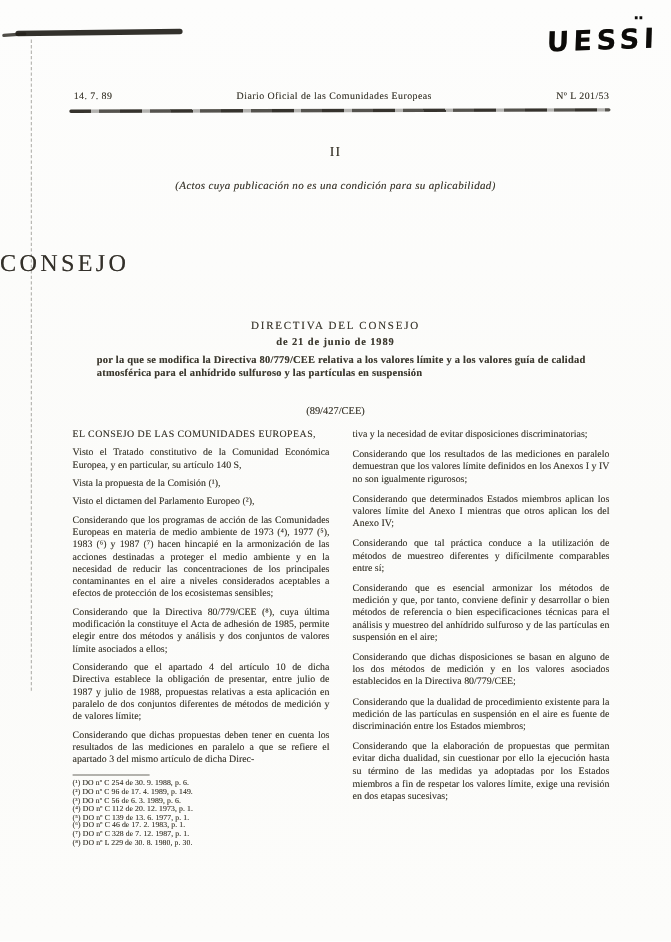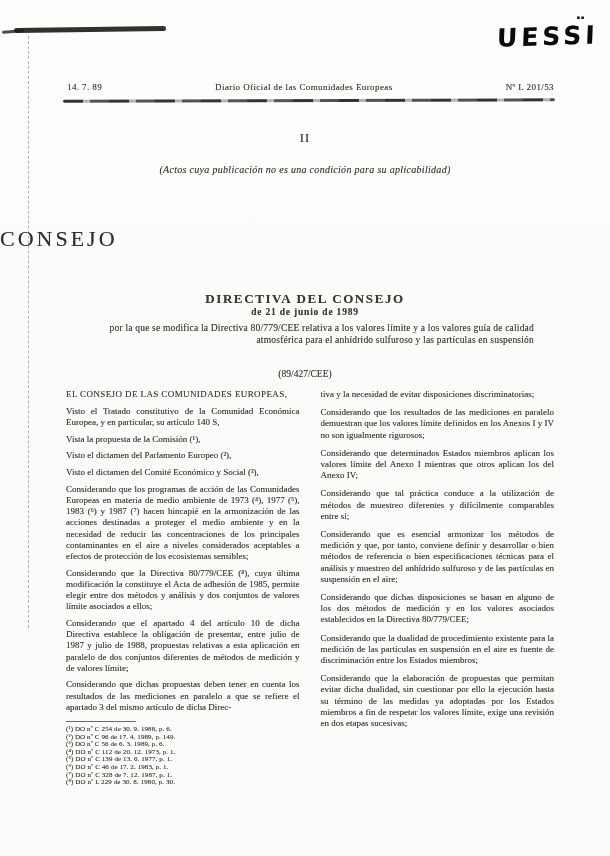--- a/index.html
+++ b/index.html
@@ -37,25 +37,25 @@
 
   .section-number{position:absolute;left:0;right:0;top:131px;text-align:center;
     font-size:12.5px;letter-spacing:1px;}
   .section-note{position:absolute;left:0;right:0;top:164px;text-align:center;
     font-style:italic;font-size:10px;letter-spacing:.3px;}
 
   .main-heading{position:absolute;left:0;right:0;top:226px;text-align:left;
     font-size:22px;letter-spacing:3px;font-weight:normal;margin:0;color:#33302a;}
 
   .directive-heading{position:absolute;left:0;right:0;top:291px;text-align:center;
-    font-weight:bold;font-size:13px;letter-spacing:1.6px;}
+    font-weight:normal;font-size:10px;letter-spacing:1.6px;}
   .directive-date{position:absolute;left:0;right:0;top:307px;text-align:center;
     font-weight:bold;font-size:9.5px;letter-spacing:.8px;}
-  .directive-subject{position:absolute;left:76px;width:458px;top:322px;text-align:right;
-    font-weight:normal;font-size:9.5px;line-height:12px;letter-spacing:.2px;}
+  .directive-subject{position:absolute;left:88px;width:458px;top:322px;text-align:left;
+    font-weight:bold;font-size:9.5px;line-height:12px;letter-spacing:.2px;}
   .directive-ref{position:absolute;left:0;right:0;top:369px;text-align:center;font-size:9.5px;}
 
   
   .columns{position:absolute;left:66px;top:389px;width:488px;display:flex;gap:21px;}
   .col{flex:1 1 0;min-width:0;}
   .col p{font-size:9px;line-height:11.2px;text-align:justify;margin:0 0 5.5px;}
   .col.right p{margin:0 0 7px;}
   .opening-caps{letter-spacing:.4px;}
 
   .footnote-rule{width:70px;height:0;border-top:1px solid rgba(60,56,47,.75);margin:8px 0 4px;}
@@ -89,21 +89,20 @@
   <div class="directive-date ink">de 21 de junio de 1989</div>
   <div class="directive-subject ink">por la que se modifica la Directiva 80/779/CEE relativa a los valores límite y a los valores guía de calidad atmosférica para el anhídrido sulfuroso y las partículas en suspensión</div>
   <div class="directive-ref ink">(89/427/CEE)</div>
 
   <div class="columns ink">
     <div class="col left">
       <p class="opening-caps">EL CONSEJO DE LAS COMUNIDADES EUROPEAS,</p>
       <p>Visto el Tratado constitutivo de la Comunidad Económica Europea, y en particular, su artículo 140 S,</p>
       <p>Vista la propuesta de la Comisión (¹),</p>
       <p>Visto el dictamen del Parlamento Europeo (²),</p>
-      <p>Visto el dictamen del Comité Económico y Social (³),</p>
       <p>Considerando que los programas de acción de las Comunidades Europeas en materia de medio ambiente de 1973 (⁴), 1977 (⁵), 1983 (⁶) y 1987 (⁷) hacen hincapié en la armonización de las acciones destinadas a proteger el medio ambiente y en la necesidad de reducir las concentraciones de los principales contaminantes en el aire a niveles considerados aceptables a efectos de protección de los ecosistemas sensibles;</p>
       <p>Considerando que la Directiva 80/779/CEE (⁸), cuya última modificación la constituye el Acta de adhesión de 1985, permite elegir entre dos métodos y análisis y dos conjuntos de valores límite asociados a ellos;</p>
       <p>Considerando que el apartado 4 del artículo 10 de dicha Directiva establece la obligación de presentar, entre julio de 1987 y julio de 1988, propuestas relativas a esta aplicación en paralelo de dos conjuntos diferentes de métodos de medición y de valores límite;</p>
       <p>Considerando que dichas propuestas deben tener en cuenta los resultados de las mediciones en paralelo a que se refiere el apartado 3 del mismo artículo de dicha Direc-</p>
 
       <div class="footnote-rule"></div>
       <div class="footnotes">
         <div>(¹) DO nº C 254 de 30. 9. 1988, p. 6.</div>
         <div>(²) DO nº C 96 de 17. 4. 1989, p. 149.</div>
         <div>(³) DO nº C 56 de 6. 3. 1989, p. 6.</div>

